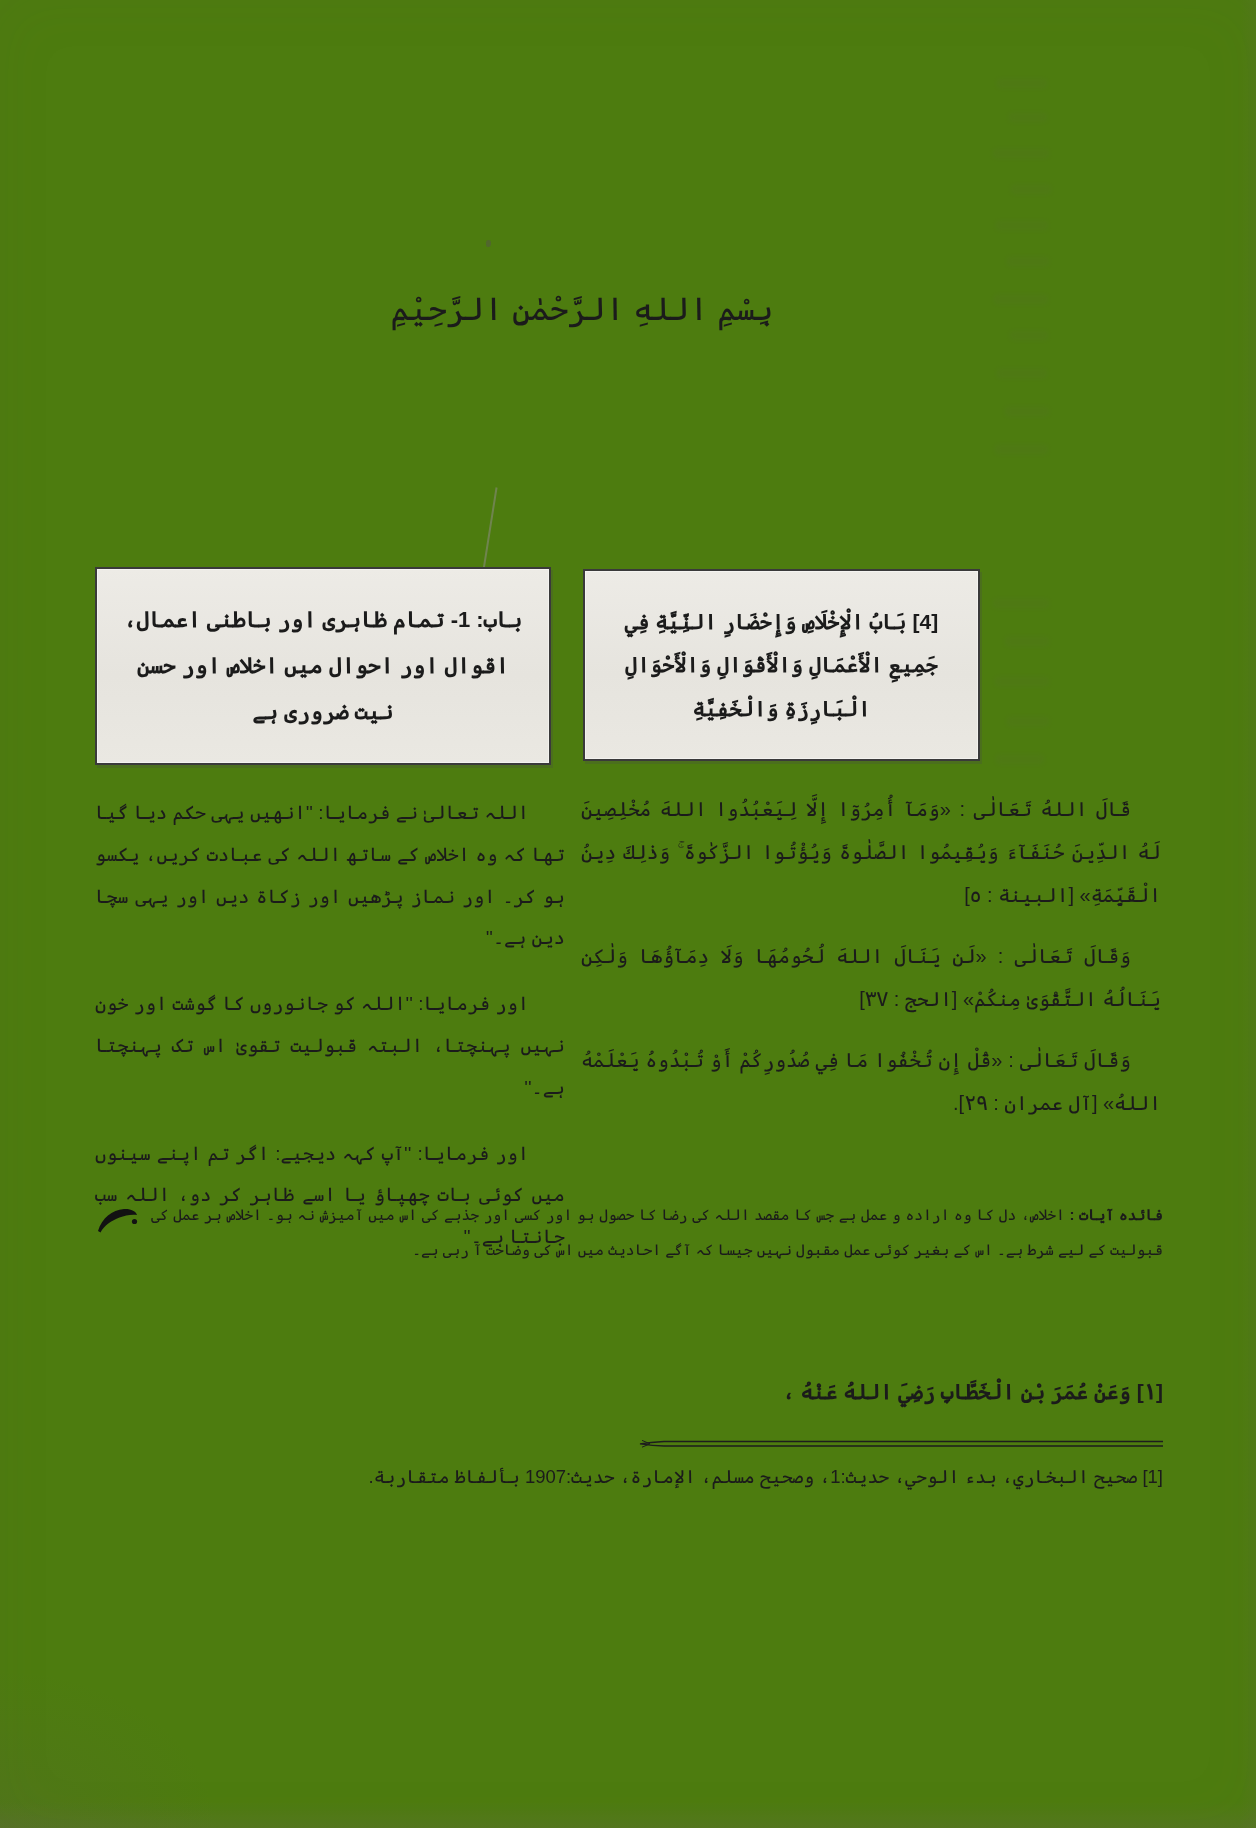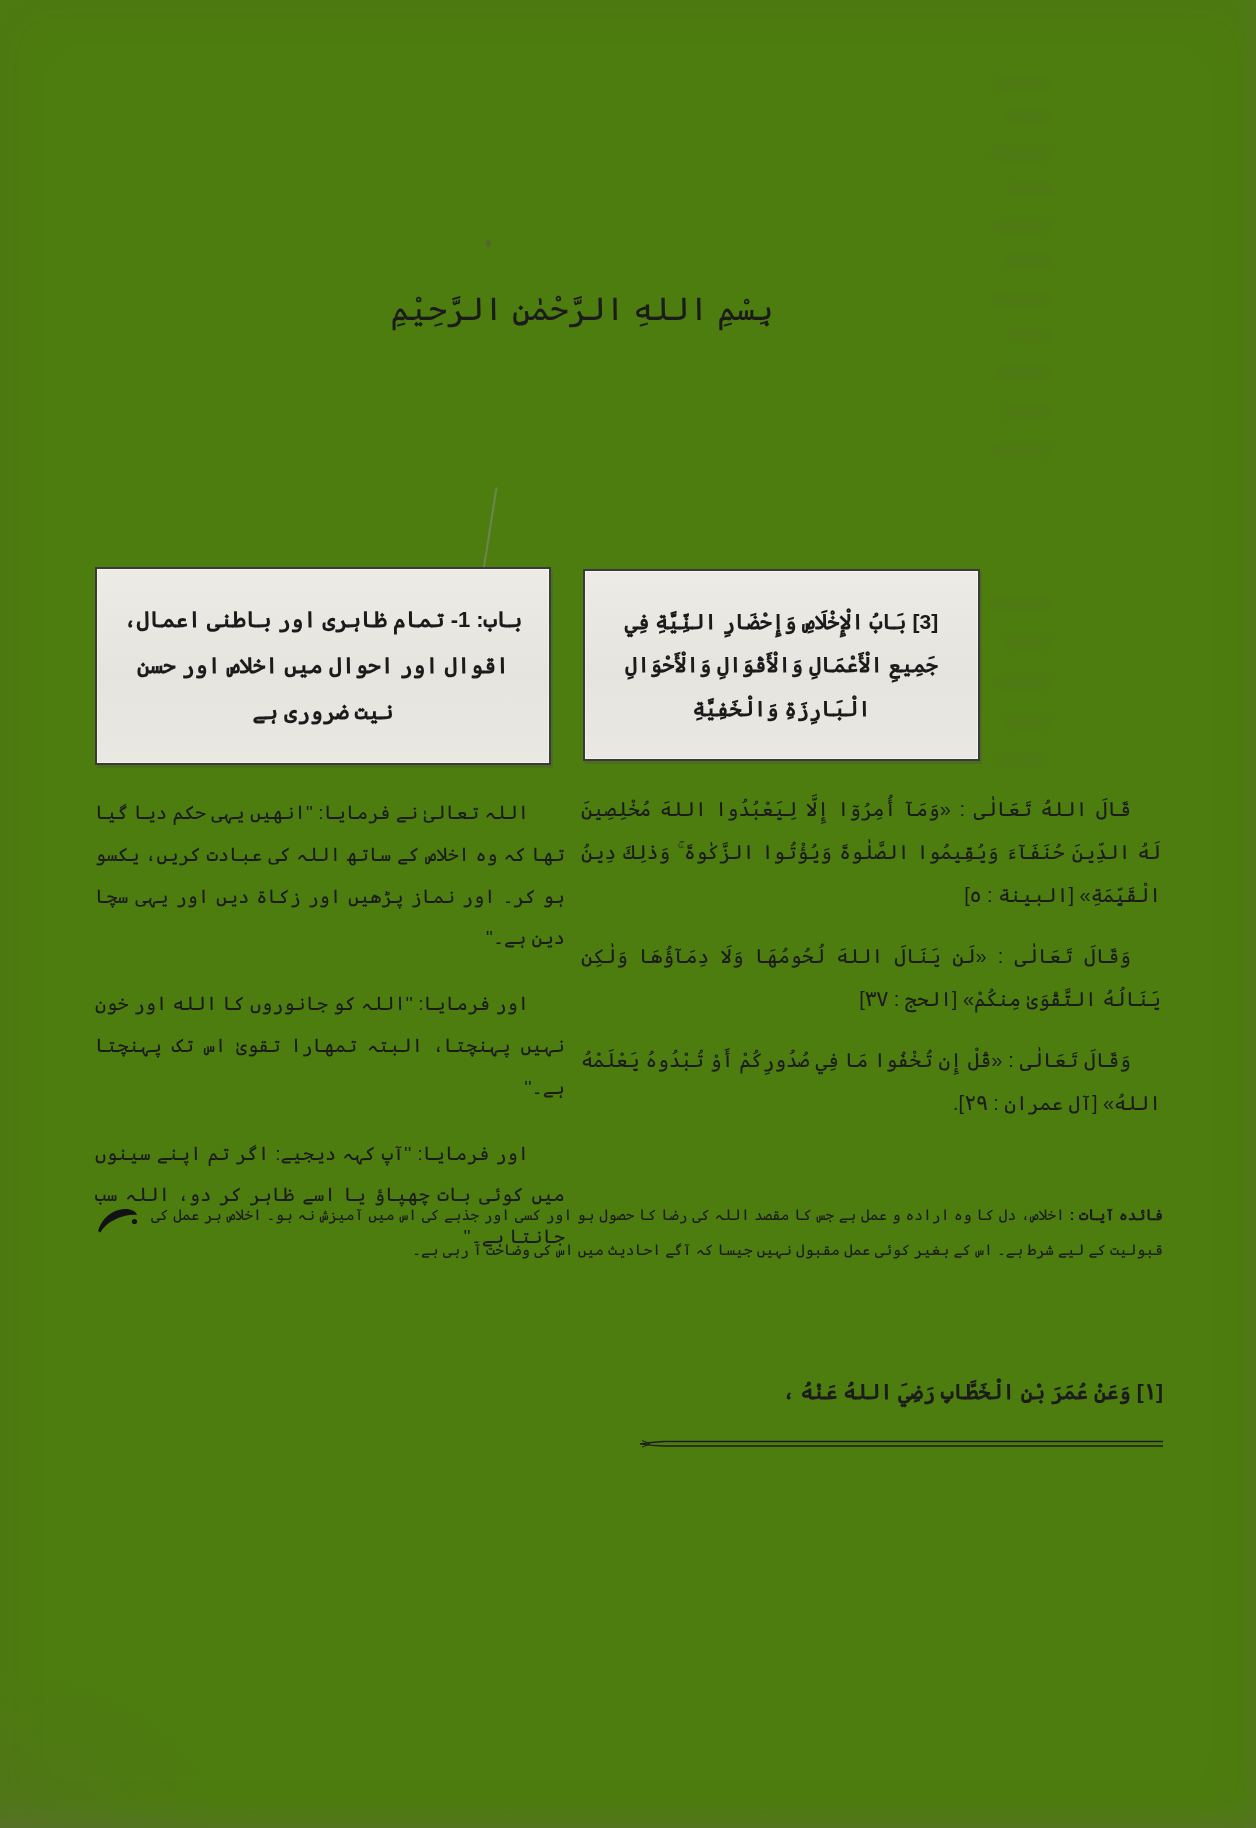--- a/index.html
+++ b/index.html
@@ -140,35 +140,35 @@
     <span class="ghost" style="left:994px;top:676px;width:56px"></span>
     <span class="ghost" style="left:1006px;top:716px;width:44px"></span>
     <span class="ghost" style="left:995px;top:754px;width:50px"></span>
   </div>
   <div class="hairline"></div>
   <div class="speck"></div>
 
   <div class="bismillah">بِسْمِ اللهِ الرَّحْمٰنِ الرَّحِيْمِ</div>
 
   <div class="chapter-box box-arabic">
-    <div>[3] بَابُ الْإِخْلَاصِ وَإِحْضَارِ النِّيَّةِ فِي جَمِيعِ الْأَعْمَالِ وَالْأَقْوَالِ وَالْأَحْوَالِ الْبَارِزَةِ وَالْخَفِيَّةِ</div>
+    <div>[4] بَابُ الْإِخْلَاصِ وَإِحْضَارِ النِّيَّةِ فِي جَمِيعِ الْأَعْمَالِ وَالْأَقْوَالِ وَالْأَحْوَالِ الْبَارِزَةِ وَالْخَفِيَّةِ</div>
   </div>
   <div class="chapter-box box-urdu">
     <div>باب: 1- تمام ظاہری اور باطنی اعمال، اقوال اور احوال میں اخلاص اور حسن نیت ضروری ہے</div>
   </div>
 
   <div class="col col-arabic">
     <p>قَالَ اللهُ تَعَالٰى : «وَمَآ أُمِرُوٓا إِلَّا لِيَعْبُدُوا اللهَ مُخْلِصِينَ لَهُ الدِّينَ حُنَفَآءَ وَيُقِيمُوا الصَّلٰوةَ وَيُؤْتُوا الزَّكٰوةَ ۚ وَذٰلِكَ دِينُ الْقَيِّمَةِ» [البينة : ٥]</p>
     <p>وَقَالَ تَعَالٰى : «لَن يَنَالَ اللهَ لُحُومُهَا وَلَا دِمَآؤُهَا وَلٰكِن يَنَالُهُ التَّقْوَىٰ مِنكُمْ» [الحج : ٣٧]</p>
     <p>وَقَالَ تَعَالٰى : «قُلْ إِن تُخْفُوا مَا فِي صُدُورِكُمْ أَوْ تُبْدُوهُ يَعْلَمْهُ اللهُ» [آل عمران : ٢٩].</p>
   </div>
 
   <div class="col col-urdu">
     <p>اللہ تعالیٰ نے فرمایا: ''انھیں یہی حکم دیا گیا تھا کہ وہ اخلاص کے ساتھ اللہ کی عبادت کریں، یکسو ہو کر۔ اور نماز پڑھیں اور زکاۃ دیں اور یہی سچا دین ہے۔''</p>
-    <p>اور فرمایا: ''اللہ کو جانوروں کا الله اور خون نہیں پہنچتا، البتہ تمھارا تقویٰ اس تک پہنچتا ہے۔''</p>
+    <p>اور فرمایا: ''اللہ کو جانوروں کا گوشت اور خون نہیں پہنچتا، البتہ قبولیت تقویٰ اس تک پہنچتا ہے۔''</p>
     <p>اور فرمایا: ''آپ کہہ دیجیے: اگر تم اپنے سینوں میں کوئی بات چھپاؤ یا اسے ظاہر کر دو، اللہ سب جانتا ہے۔''</p>
   </div>
 
   <div class="faida">
     <span class="faida-icon">
       <svg viewBox="0 0 46 34" xmlns="http://www.w3.org/2000/svg" aria-hidden="true">
         <path d="M3 27 C7 14, 17 6, 29 5 C35 4.4, 41 7, 42 11 C36 10.2, 30 11.5, 24.5 13.5 C16.5 16.5, 9 21.5, 5.5 28.5 Z" fill="#121212"></path>
         <circle cx="39.5" cy="17.5" r="2.6" fill="#121212"></circle>
       </svg>
     </span>
@@ -180,18 +180,19 @@
 
   <div class="footnote-divider">
     <svg width="525" height="14" viewBox="0 0 525 14" xmlns="http://www.w3.org/2000/svg" aria-hidden="true">
       <line x1="26" y1="4.5" x2="525" y2="4.5" stroke="#1d1d1d" stroke-width="1.6"></line>
       <line x1="26" y1="9" x2="525" y2="9" stroke="#1d1d1d" stroke-width="1.6"></line>
       <path d="M26 4.5 C15 5, 7 6, 2 6.8 C7 7.5, 15 8.6, 26 9" fill="none" stroke="#1d1d1d" stroke-width="1.3"></path>
       <path d="M12 6.8 L4 3.4 M12 6.8 L4 10.2" fill="none" stroke="#1d1d1d" stroke-width="1"></path>
     </svg>
   </div>
 
+  <div class="footnote">[1] صحيح البخاري، بدء الوحي، حديث:1، وصحيح مسلم، الإمارة، حديث:1907 بألفاظ متقاربة.</div>
 
   <div class="corner-shade"></div>
   <div class="right-shade"></div>
   <div class="bottom-shade"></div>
 
 </div>
 
 </body></html>

